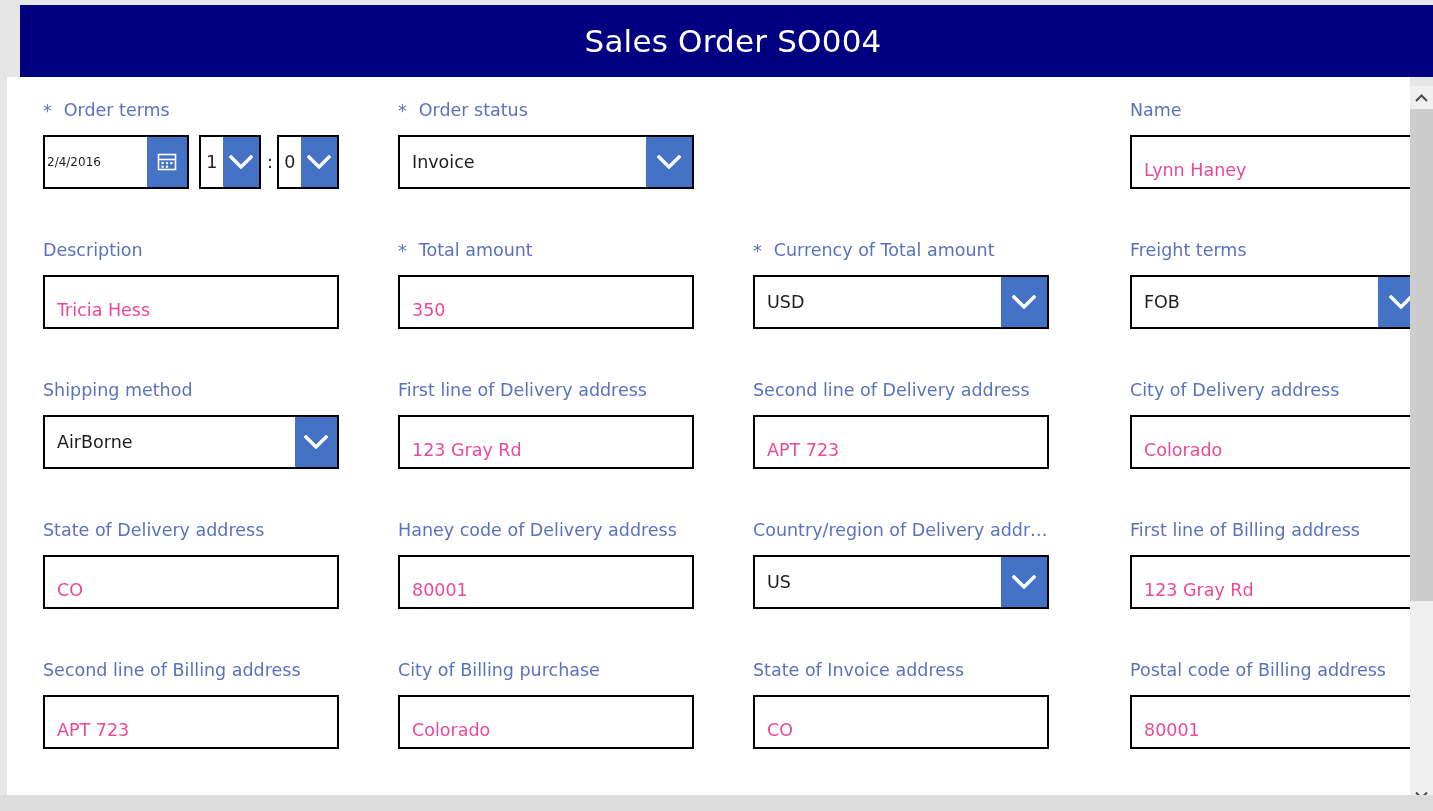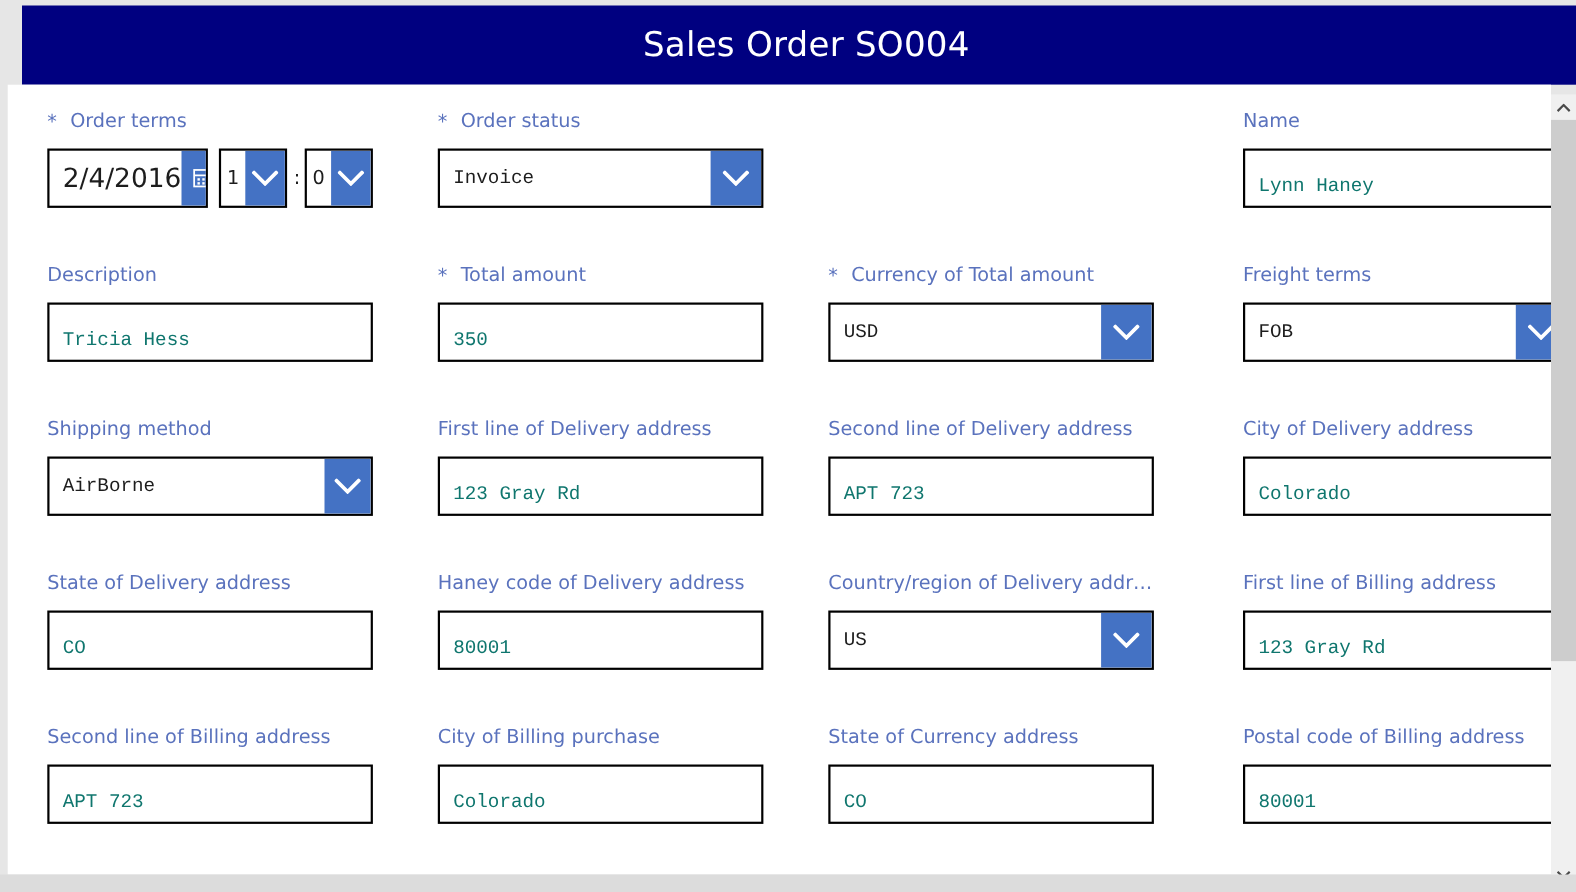--- a/index.html
+++ b/index.html
@@ -97,25 +97,25 @@
 
   
   .textbox {
     height: 54px;
     border: 2px solid #000000;
     background: #ffffff;
     display: flex;
     align-items: center;
     padding: 16px 0 0 12px;
     font-size: 17.5px;
-    color: #0f766e;
+    color: #ec4899;
     overflow: hidden;
     white-space: nowrap;
   }
-  .w296 { width: 332px; font-family: Liberation Mono, monospace; }
+  .w296 { width: 332px; }
 
   
   .dropdown {
     height: 54px;
     border: 2px solid #000000;
     background: #ffffff;
     display: flex;
     align-items: stretch;
     overflow: hidden;
   }
@@ -149,22 +149,22 @@
     height: 54px;
     border: 2px solid #000000;
     background: #ffffff;
     display: flex;
     align-items: stretch;
     overflow: hidden;
   }
   .datebox .date-value {
     flex: 1 1 auto;
     display: flex; align-items: center;
-    padding-left: 12px;
-    font-size: 24px;
+    padding-left: 2px;
+    font-size: 12px;
     color: #1d1d1d;
   }
   .datebox .cal-btn {
     flex: 0 0 auto;
     width: 40px;
     background: #4472c4;
     display: flex; align-items: center; justify-content: center;
   }
 
   .timebox {
@@ -482,21 +482,21 @@
               <span class="ltext">City of Billing purchase</span>
             </div>
             <div class="control-row">
               <div class="textbox w296">
                 <span>Colorado</span>
               </div>
             </div>
           </div>
           <div class="field c3">
             <div class="label">
-              <span class="ltext">State of Currency address</span>
+              <span class="ltext">State of Invoice address</span>
             </div>
             <div class="control-row">
               <div class="textbox w296">
                 <span>CO</span>
               </div>
             </div>
           </div>
           <div class="field c4">
             <div class="label">
               <span class="ltext">Postal code of Billing address</span>

